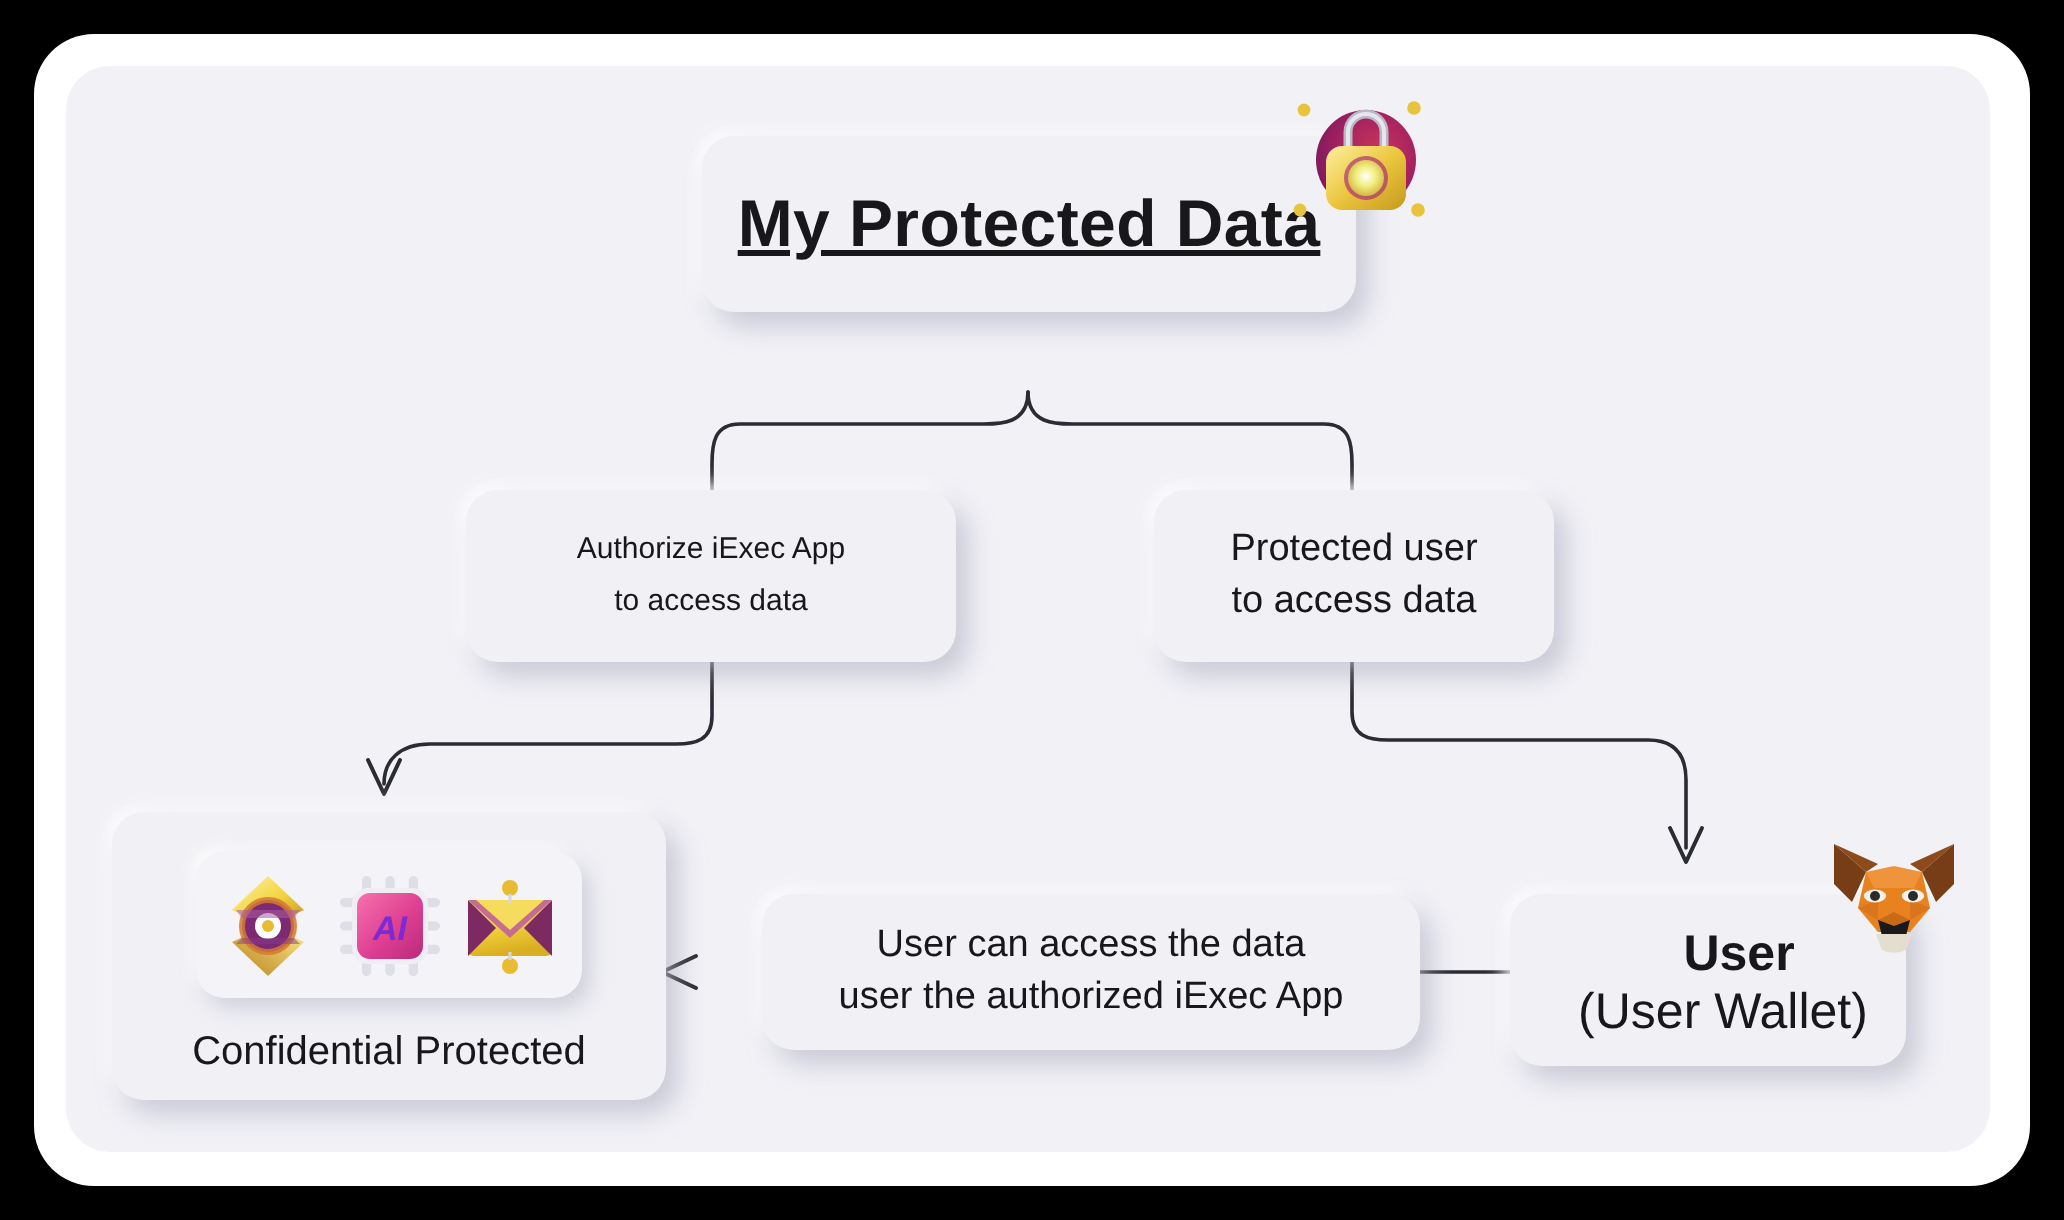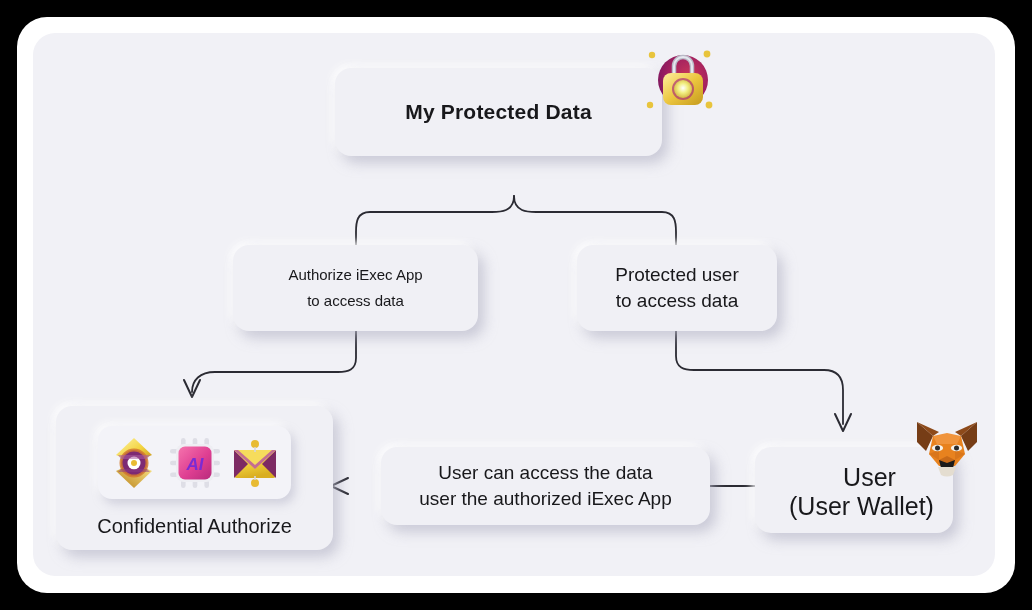--- a/index.html
+++ b/index.html
@@ -43,22 +43,22 @@
     flex-direction: column;
     align-items: center;
     justify-content: center;
     text-align: center;
     color: #18181b;
   }
   .node .line { display: block; white-space: nowrap; }
 
   
   #node-protected-data {
-    left: 335px; top: 68px; width: 327px; height: 88px;
-    font-size: 21px; font-weight: bold; letter-spacing: 0.2px;
+    left: 351px; top: 68px; width: 327px; height: 88px;
+    font-size: 33px; font-weight: bold; letter-spacing: 0.2px; text-decoration: underline;
   }
   #node-authorize-app {
     left: 233px; top: 245px; width: 245px; height: 86px;
     font-size: 15px; line-height: 26px;
   }
   #node-authorize-user {
     left: 577px; top: 245px; width: 200px; height: 86px;
     font-size: 19px; line-height: 26px;
   }
   #node-confidential {
@@ -84,21 +84,21 @@
     padding: 0 9px;
   }
   .tray-icon { width: 54px; height: 54px; display: block; }
   #node-confidential .caption {
     margin-top: 16px;
     font-size: 20px;
     color: #18181b;
   }
 
   
-  #node-user .user-title { font-size: 25px; font-weight: normal; line-height: 30px; margin-left: 31px; }
+  #node-user .user-title { font-size: 25px; font-weight: bold; line-height: 30px; margin-left: 31px; }
   #node-user .user-sub { font-size: 25px; line-height: 26px; margin-top: 1px; margin-left: 15px; }
 
   
   .float-icon { position: absolute; }
   #lock-icon { left: 643px; top: 47px; width: 72px; height: 72px; }
   #metamask-icon { left: 913px; top: 420px; width: 68px; height: 62px; }
 </style>
 </head>
 <body>
 
@@ -251,21 +251,21 @@
         <path d="M48,14 L48,42 L34,28 Z" fill="#7d2a63"></path>
         <path d="M6,14 L48,14 L27,33 Z" fill="#f6dc5c"></path>
         <path d="M6,14 L27,33 L48,14 L44,14 L27,29 L10,14 Z" fill="#b8519f" opacity="0.8"></path>
         <circle cx="27" cy="8" r="4" fill="#e8bb33"></circle>
         <circle cx="27" cy="47" r="4" fill="#e8bb33"></circle>
         <line x1="27" y1="11" x2="27" y2="16" stroke="#d6d6de" stroke-width="1.6"></line>
         <line x1="27" y1="40" x2="27" y2="44" stroke="#d6d6de" stroke-width="1.6"></line>
       </svg>
 
     </div>
-    <div class="caption">Confidential Authorize</div>
+    <div class="caption">Confidential Protected</div>
   </div>
 
   <div class="node" id="node-compute">
     <span class="line">User can access the data</span>
     <span class="line">user the authorized iExec App</span>
   </div>
 
   <div class="node" id="node-user">
     <span class="user-title">User</span>
     <span class="user-sub">(User Wallet)</span>

